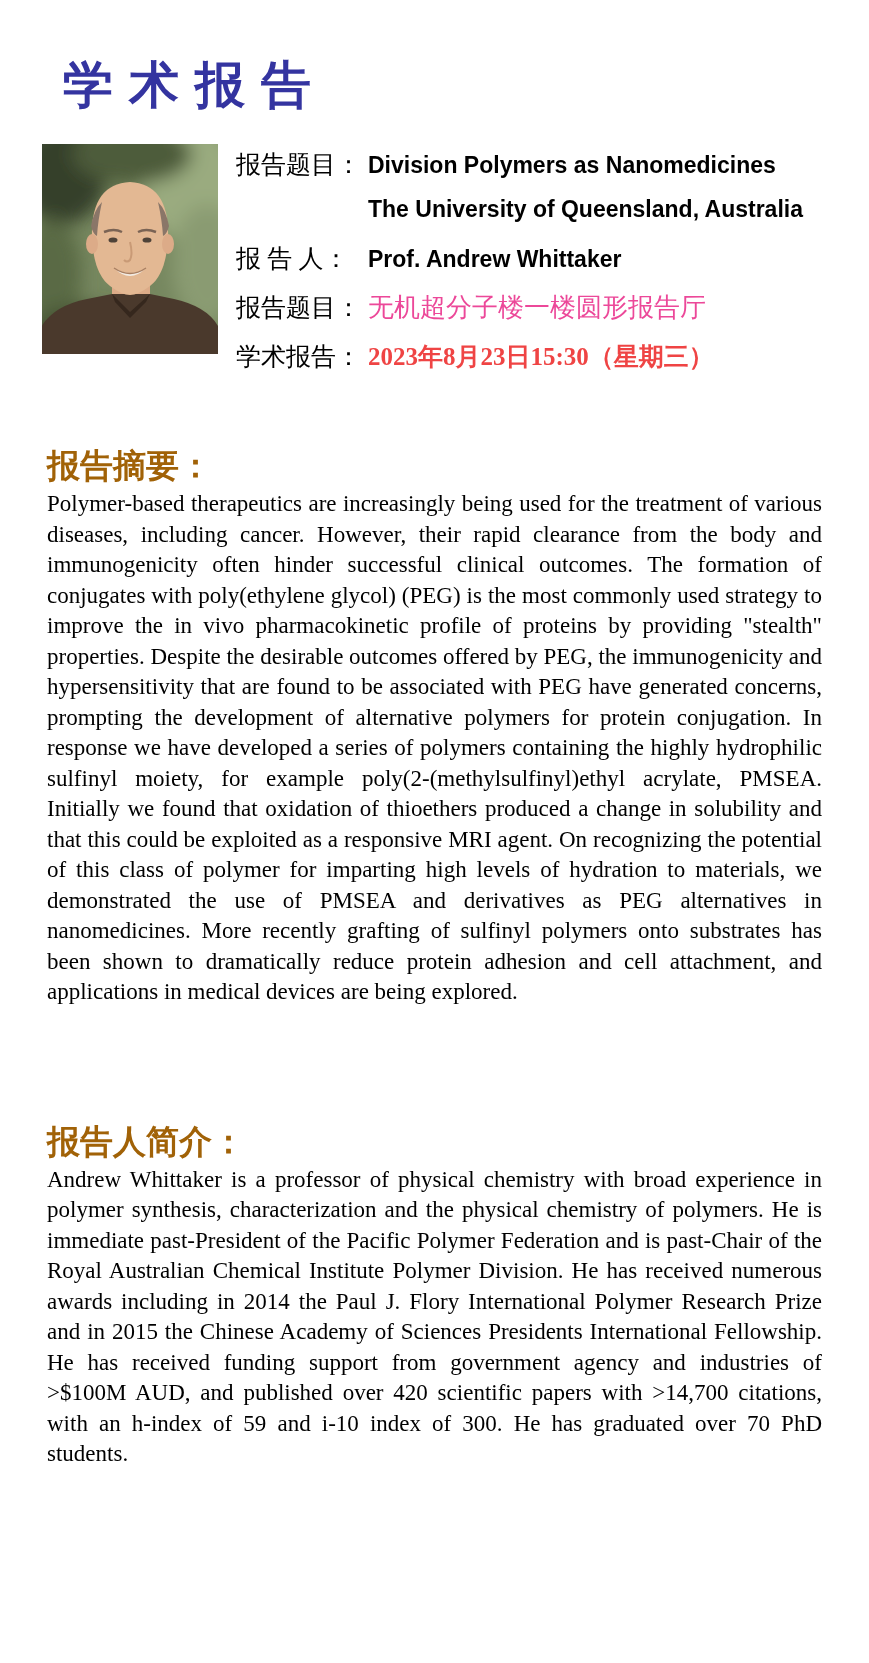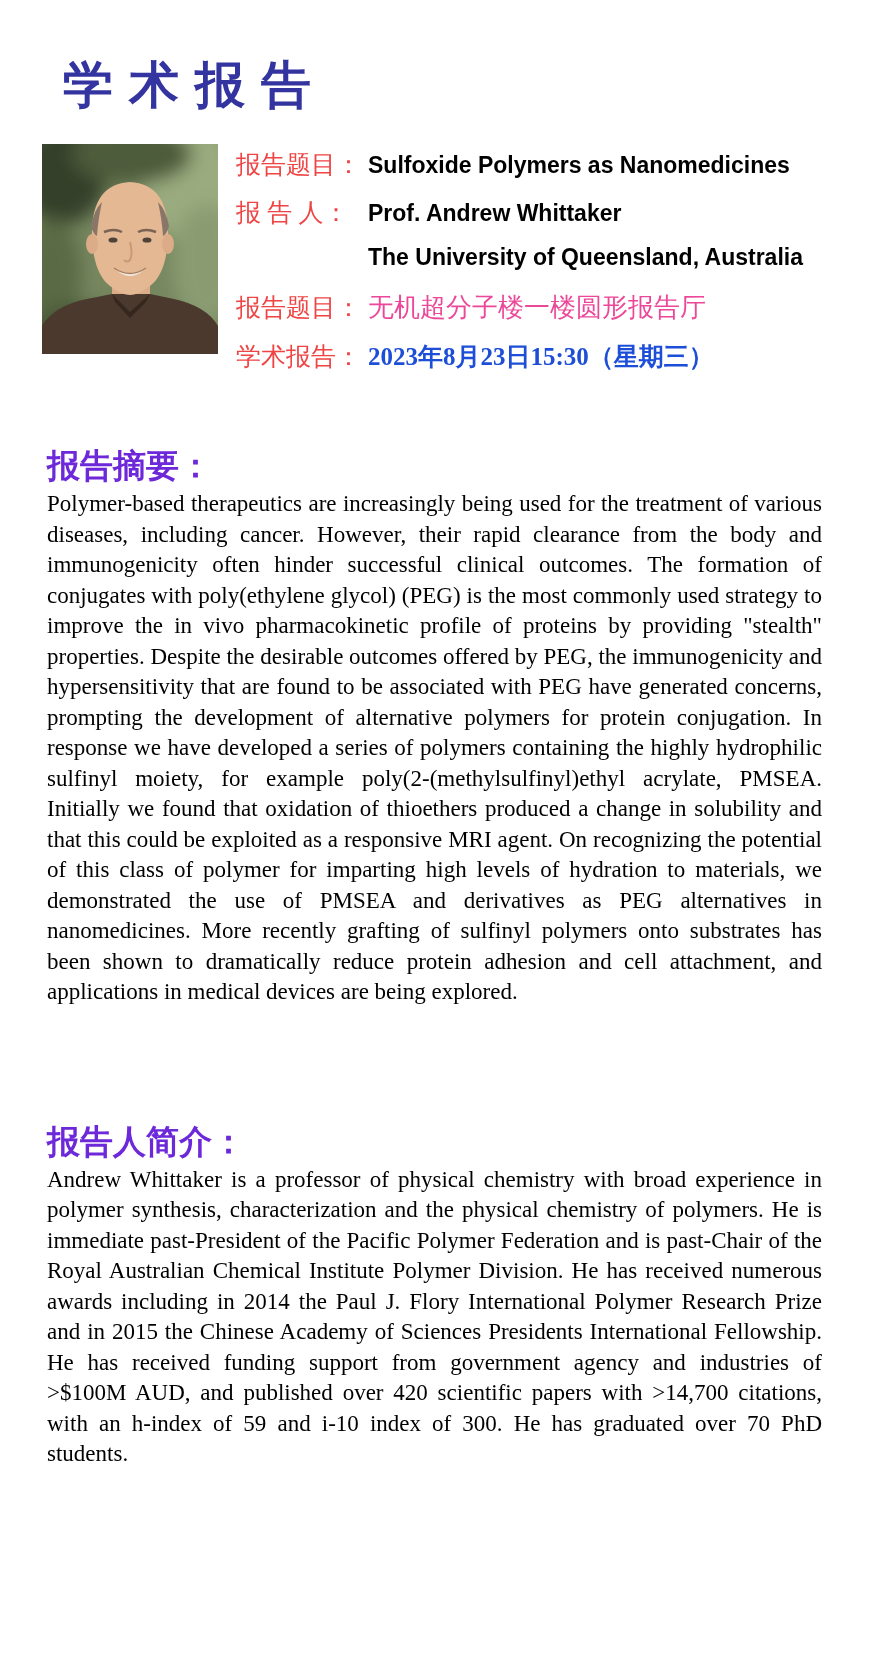--- a/index.html
+++ b/index.html
@@ -51,48 +51,48 @@
   .detail-row {
     display: flex;
     align-items: baseline;
     margin-bottom: 15px;
     min-height: 31px;
   }
   .detail-label {
     flex: 0 0 132px;
     font-family: "Liberation Serif", serif;
     font-size: 25px;
-    color: #ef4444;
+    color: #000000;
     white-space: nowrap;
   }
   .detail-value-en {
     font-family: "Liberation Sans", sans-serif;
     font-weight: bold;
     font-size: 23px;
     color: #000000;
   }
   .detail-value-cn {
     font-family: Liberation Mono, monospace;
     font-size: 26px;
     color: #ec4899;
   }
   .detail-value-time {
     font-family: "Liberation Serif", serif;
     font-weight: bold;
     font-size: 25px;
-    color: #1d4ed8;
+    color: #ef4444;
   }
 
   
   .section-heading {
     font-family: "Liberation Sans", sans-serif;
     font-weight: bold;
     font-size: 33px;
     line-height: 44px;
-    color: #6d28d9;
+    color: #a16207;
   }
   .abstract-heading { margin-top: 56px; }
   .bio-heading { margin-top: 112px; }
 
   
   .body-text {
     margin-top: 1px;
     font-family: "Liberation Serif", serif;
     font-size: 23px;
     line-height: 30.5px;
@@ -147,29 +147,29 @@
         <path d="M 88 98 Q 91 110 88 116 Q 85 119 82 116" stroke="#c99a76" stroke-width="2" fill="none"></path>
 
         <path d="M 72 124 Q 88 134 104 124 Q 88 140 72 124 Z" fill="#f3ece4"></path>
         <path d="M 72 124 Q 88 135 104 124" stroke="#a97f61" stroke-width="1.5" fill="none"></path>
       </svg>
     </div>
 
     <div class="details">
       <div class="detail-row">
         <span class="detail-label">报告题目：</span>
-        <span class="detail-value-en">Sulfoxide Polymers as Nanomedicines</span>
+        <span class="detail-value-en">Division Polymers as Nanomedicines</span>
+      </div>
+      <div class="detail-row">
+        <span class="detail-label"></span>
+        <span class="detail-value-en">The University of Queensland, Australia</span>
       </div>
       <div class="detail-row">
         <span class="detail-label">报 告 人：</span>
         <span class="detail-value-en">Prof. Andrew Whittaker</span>
-      </div>
-      <div class="detail-row">
-        <span class="detail-label"></span>
-        <span class="detail-value-en">The University of Queensland, Australia</span>
       </div>
       <div class="detail-row">
         <span class="detail-label">报告题目：</span>
         <span class="detail-value-cn">无机超分子楼一楼圆形报告厅</span>
       </div>
       <div class="detail-row">
         <span class="detail-label">学术报告：</span>
         <span class="detail-value-time">2023年8月23日15:30（星期三）</span>
       </div>
     </div>

